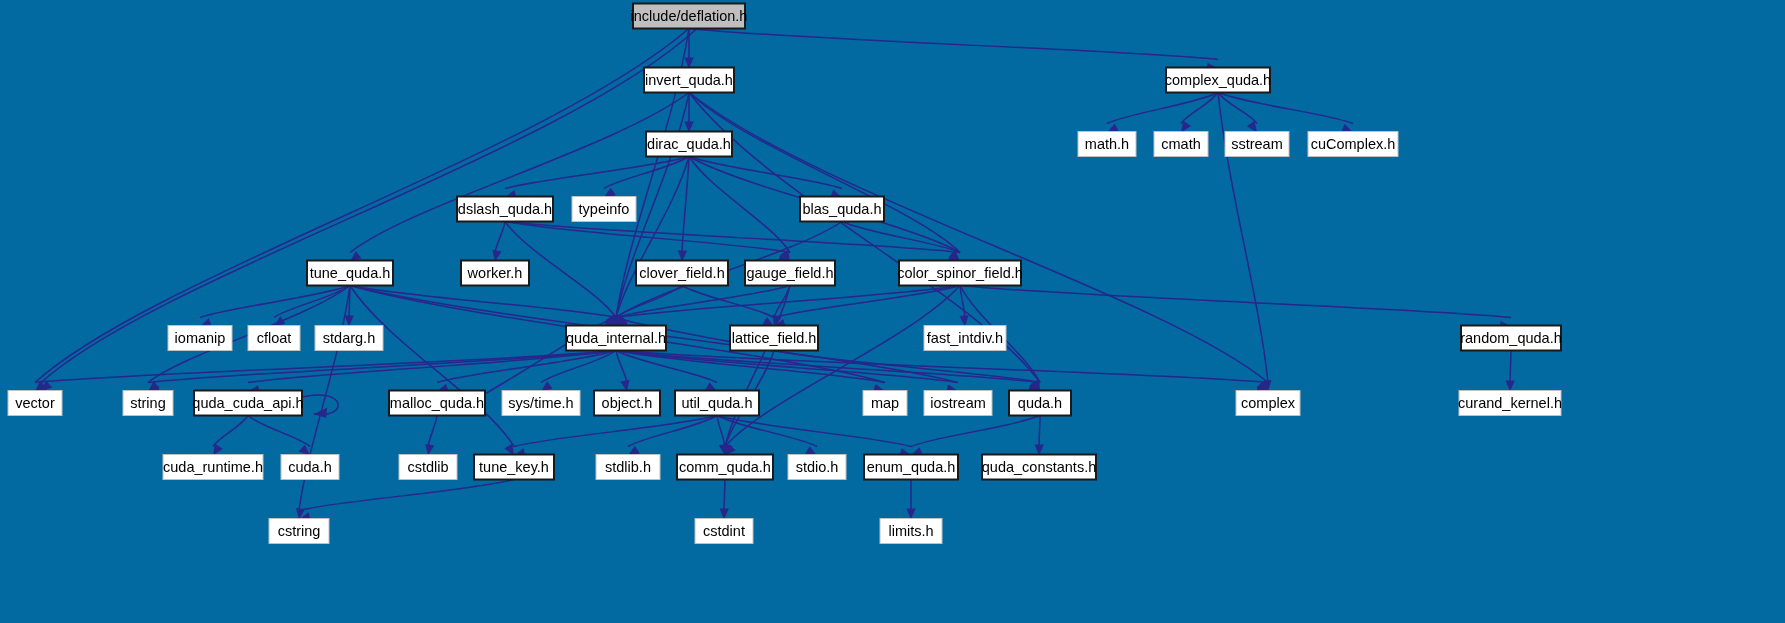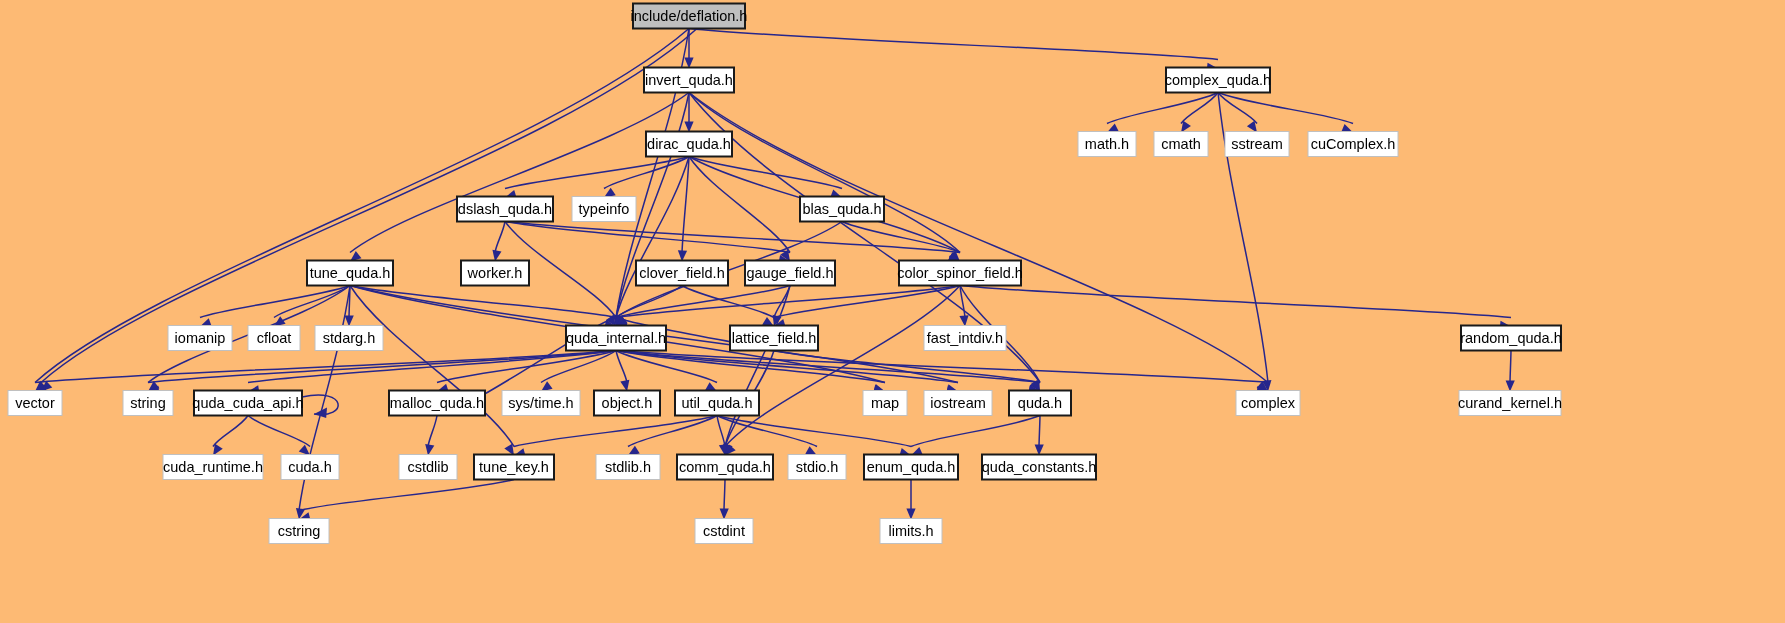--- a/index.html
+++ b/index.html
@@ -1,17 +1,17 @@
 <!DOCTYPE html>
 <html><head>
 <meta charset="utf-8">
 <style>
   html,body{margin:0;padding:0;background:#ffffff;}
   body{font-family:"Liberation Sans",sans-serif;}
-  #graph-root{position:relative;width:1785px;height:623px;background:#fdba74;overflow:hidden;}
+  #graph-root{position:relative;width:1785px;height:623px;background:#0369a1;overflow:hidden;}
   svg{position:absolute;left:0;top:0;width:1785px;height:623px;}
   .node-label{font-family:"Liberation Sans",sans-serif;font-size:14.5px;fill:#000;text-anchor:middle;dominant-baseline:middle;}
   .nb{fill:#ffffff;}
   .nb.plain{stroke:#c0c0c0;stroke-width:1;}
   .nb.bold{stroke:#1a1a1a;stroke-width:2;}
   .nb.root{fill:#bfbfbf;stroke:#1a1a1a;stroke-width:2;}
   .edge{fill:none;stroke:#26268c;stroke-width:1.5;}
   .ehead{fill:#26268c;stroke:none;}
 </style>
 </head>

